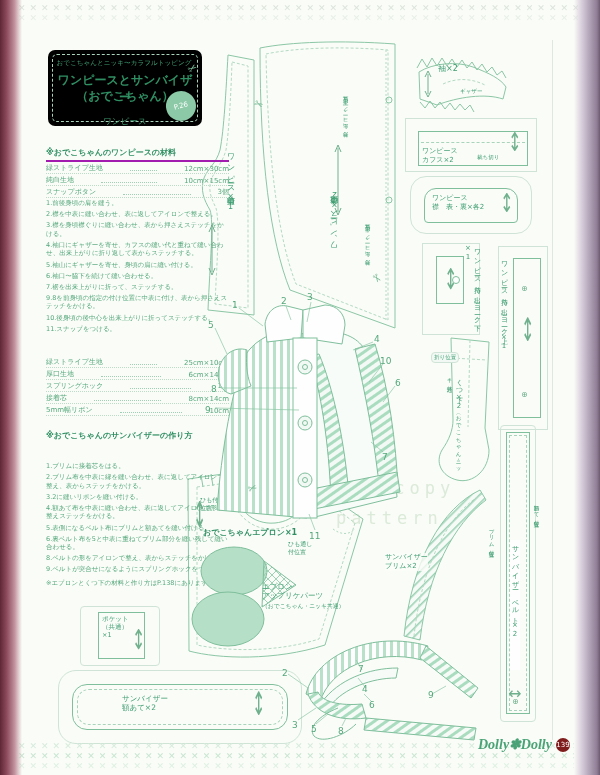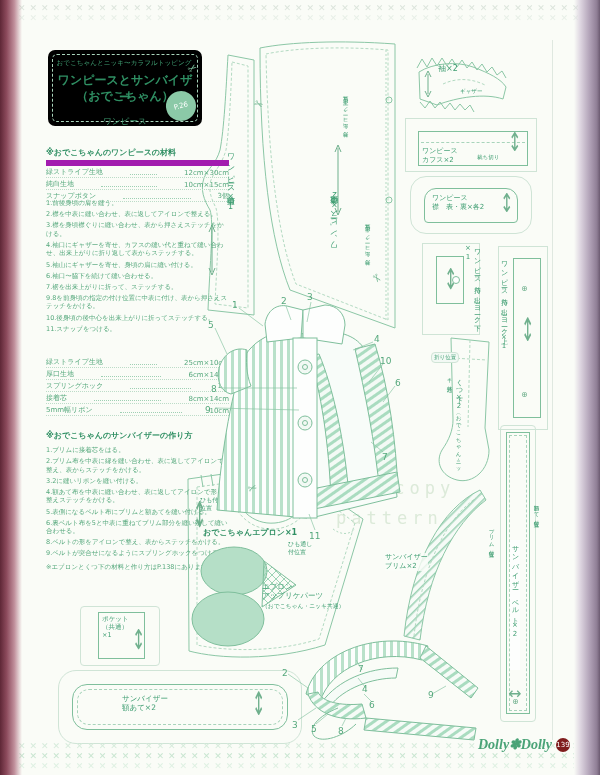--- a/index.html
+++ b/index.html
@@ -7,21 +7,21 @@
         font-family:"DejaVu Sans",sans-serif;}
   .abs{position:absolute;}
   
   .spine{left:0;top:0;width:22px;height:775px;z-index:6;
          background:linear-gradient(90deg,#5e2736 0%,#8c4a5c 30%,#c08f9b 65%,rgba(250,252,247,0) 100%);}
   .edgeR{right:0;top:0;width:26px;height:775px;z-index:6;
          background:linear-gradient(90deg,rgba(250,252,247,0) 0%,#ddd5e0 25%,#b2a3b8 60%,#8f7e95 88%,#6b5a70 100%);}
   .gutterline{left:552px;top:40px;width:1px;height:700px;background:#dfe8e0;z-index:1;}
   
   .xrow{white-space:nowrap;overflow:hidden;font-size:9px;letter-spacing:4px;line-height:10px;}
-  .hdr{font-size:8px;font-weight:bold;color:#2f8f63;border-bottom:6px solid #a21caf;padding-bottom:2px;}
+  .hdr{font-size:8px;font-weight:bold;color:#2f8f63;border-bottom:2px solid #a21caf;padding-bottom:2px;}
   .matrow{display:flex;align-items:flex-end;font-size:7px;color:#55a87c;height:11px;border-bottom:1px dotted #bcdcc8;gap:24px;}
   .matrow .lead{flex:1;border-bottom:1px dotted #9fd0b4;margin:0 3px 2px 3px;height:1px;}
   .step{font-size:6.5px;line-height:8.6px;color:#55a87c;margin-bottom:2.5px;}
   .plabel{font-size:7px;line-height:1.25;color:#3f9e72;}
   .vtext{writing-mode:vertical-rl;text-orientation:upright;letter-spacing:1px;color:#3f9e72;}
   .cutline{border:1px solid #cfe4d6;}
   .outline{border:1px solid #7fbf9c;}
   .dash{border:1px dashed #a8d4bb;}
   .arr{color:#6fb08d;display:inline-block;}
   .scis{color:#76b894;font-size:11px;z-index:4;}
@@ -113,21 +113,21 @@
       </div>
     <div class="matrow">
         <span>5mm幅リボン</span>
         <span class="lead"></span>
         <span>10cm</span>
       </div>
   </div>
 
   <div class="abs" style="left:46px;top:430px;width:184px;z-index:3">
     <div class="hdr" style="border-bottom:none">※おでこちゃんのサンバイザーの作り方</div>
-    <div style="margin-top:3px">
+    <div style="margin-top:19px">
       <div class="step">1.ブリムに接着芯をはる。</div>
       <div class="step">2.ブリム布を中表に縁を縫い合わせ、表に返してアイロンで整え、表からステッチをかける。</div>
       <div class="step">3.2に縫いリボンを縫い付ける。</div>
       <div class="step">4.額あて布を中表に縫い合わせ、表に返してアイロンで形を整えステッチをかける。</div>
       <div class="step">5.表側になるベルト布にブリムと額あてを縫い付ける。</div>
       <div class="step">6.裏ベルト布を5と中表に重ねてブリム部分を縫い残して縫い合わせる。</div>
       <div class="step">8.ベルトの形をアイロンで整え、表からステッチをかける。</div>
       <div class="step">9.ベルトが突合せになるようにスプリングホックをつける。</div>
       <div class="step" style="margin-top:5px">※エプロンとくつ下の材料と作り方はP.138にあります。</div>
     </div>

